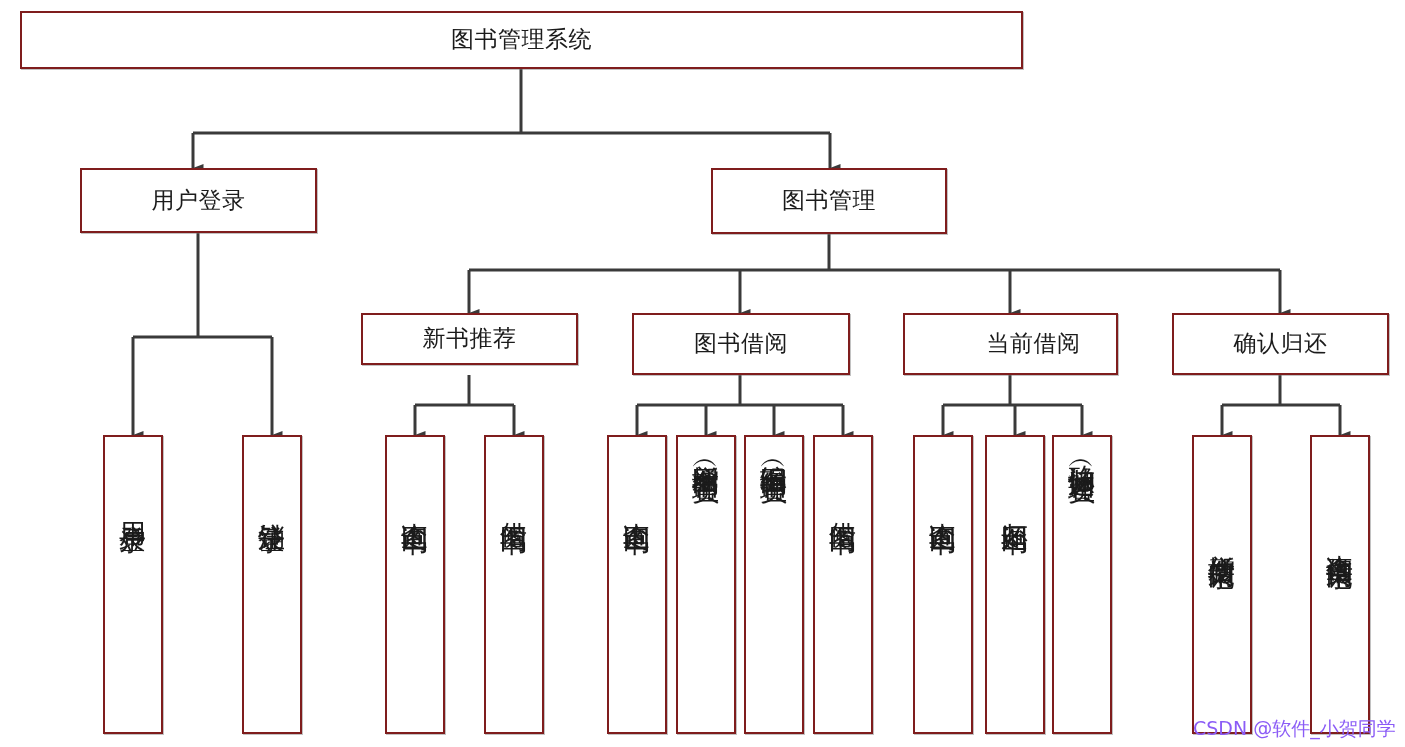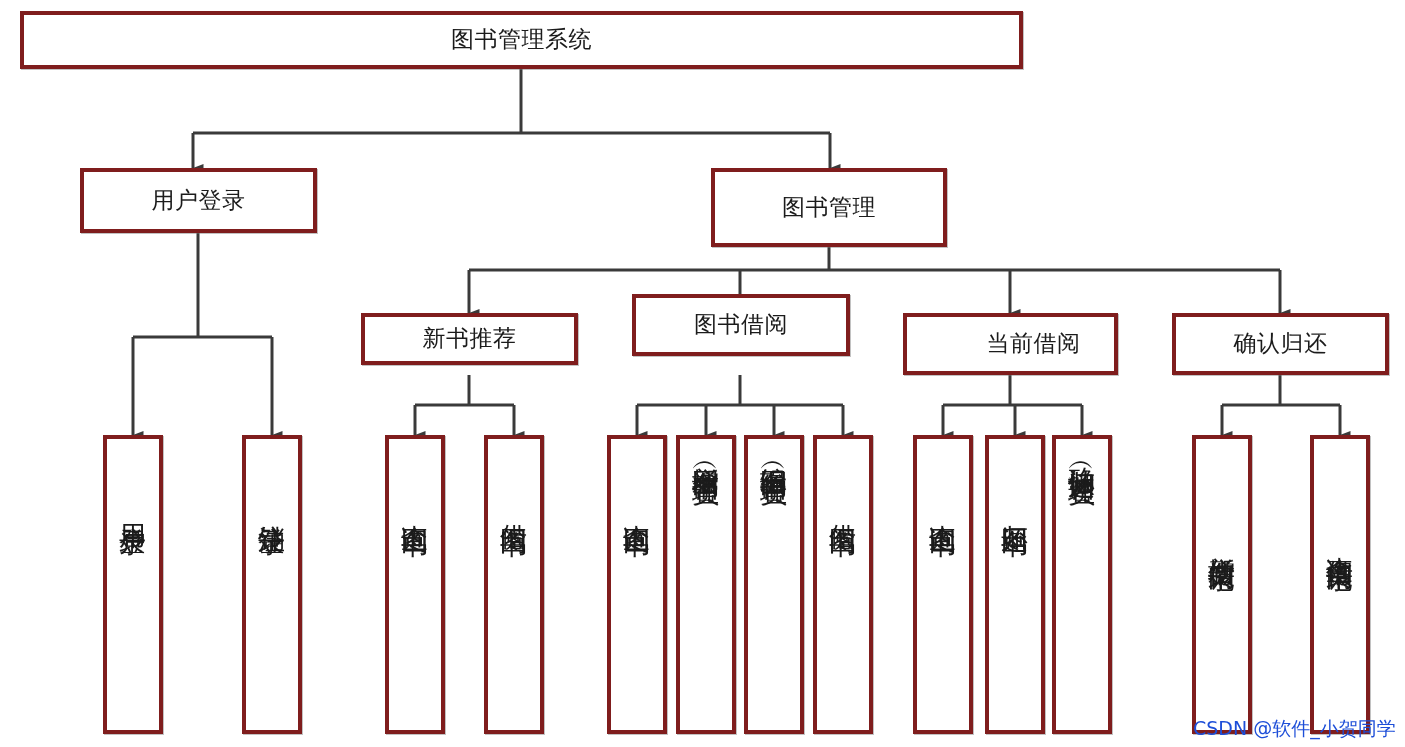--- a/index.html
+++ b/index.html
@@ -21,21 +21,21 @@
     position: absolute;
     left: 0;
     top: 0;
     width: 1405px;
     height: 747px;
     pointer-events: none;
   }
   .node {
     position: absolute;
     box-sizing: border-box;
-    border: 4px solid #7f1d1d;
+    border: 2px solid #7f1d1d;
     background: #ffffff;
     display: flex;
     align-items: center;
     justify-content: center;
     color: #1b1b1b;
     box-shadow: 1px 1px 0 0 rgba(120,120,120,0.45);
   }
   .node .txt {
     display: block;
     text-align: center;
@@ -63,21 +63,21 @@
     margin-top: 58px;
   }
   .node.vert.midshort .txt {
     margin-top: 90px;
   }
   .watermark {
     position: absolute;
     left: 1193px;
     top: 716px;
     font-size: 19px;
-    color: #1d4ed8;
+    color: #8b5cf6;
     white-space: nowrap;
     font-family: "DejaVu Sans", "Liberation Sans", sans-serif;
   }
 </style>
 </head>
 <body>
 
 <div id="canvas">
 
   <svg class="wires" viewBox="0 0 1405 747">
@@ -130,28 +130,28 @@
     </g>
   </svg>
 
   <div class="node horiz" style="left:20px; top:11px; width:1003px; height:58px;">
     <span class="txt">图书管理系统</span>
   </div>
 
   <div class="node horiz" style="left:80px; top:168px; width:237px; height:65px;">
     <span class="txt">用户登录</span>
   </div>
-  <div class="node horiz" style="left:711px; top:168px; width:236px; height:79px;">
+  <div class="node horiz" style="left:711px; top:168px; width:236px; height:66px;">
     <span class="txt">图书管理</span>
   </div>
 
   <div class="node horiz" style="left:361px; top:313px; width:217px; height:52px;">
     <span class="txt">新书推荐</span>
   </div>
-  <div class="node horiz" style="left:632px; top:294px; width:218px; height:62px;">
+  <div class="node horiz" style="left:632px; top:313px; width:218px; height:62px;">
     <span class="txt">图书借阅</span>
   </div>
   <div class="node horiz" style="left:903px; top:313px; width:215px; height:62px;padding-left:46px;">
     <span class="txt">当前借阅</span>
   </div>
   <div class="node horiz" style="left:1172px; top:313px; width:217px; height:62px;">
     <span class="txt">确认归还</span>
   </div>
 
   <div class="node vert mid" style="left:103px; top:435px; width:60px; height:299px;">

